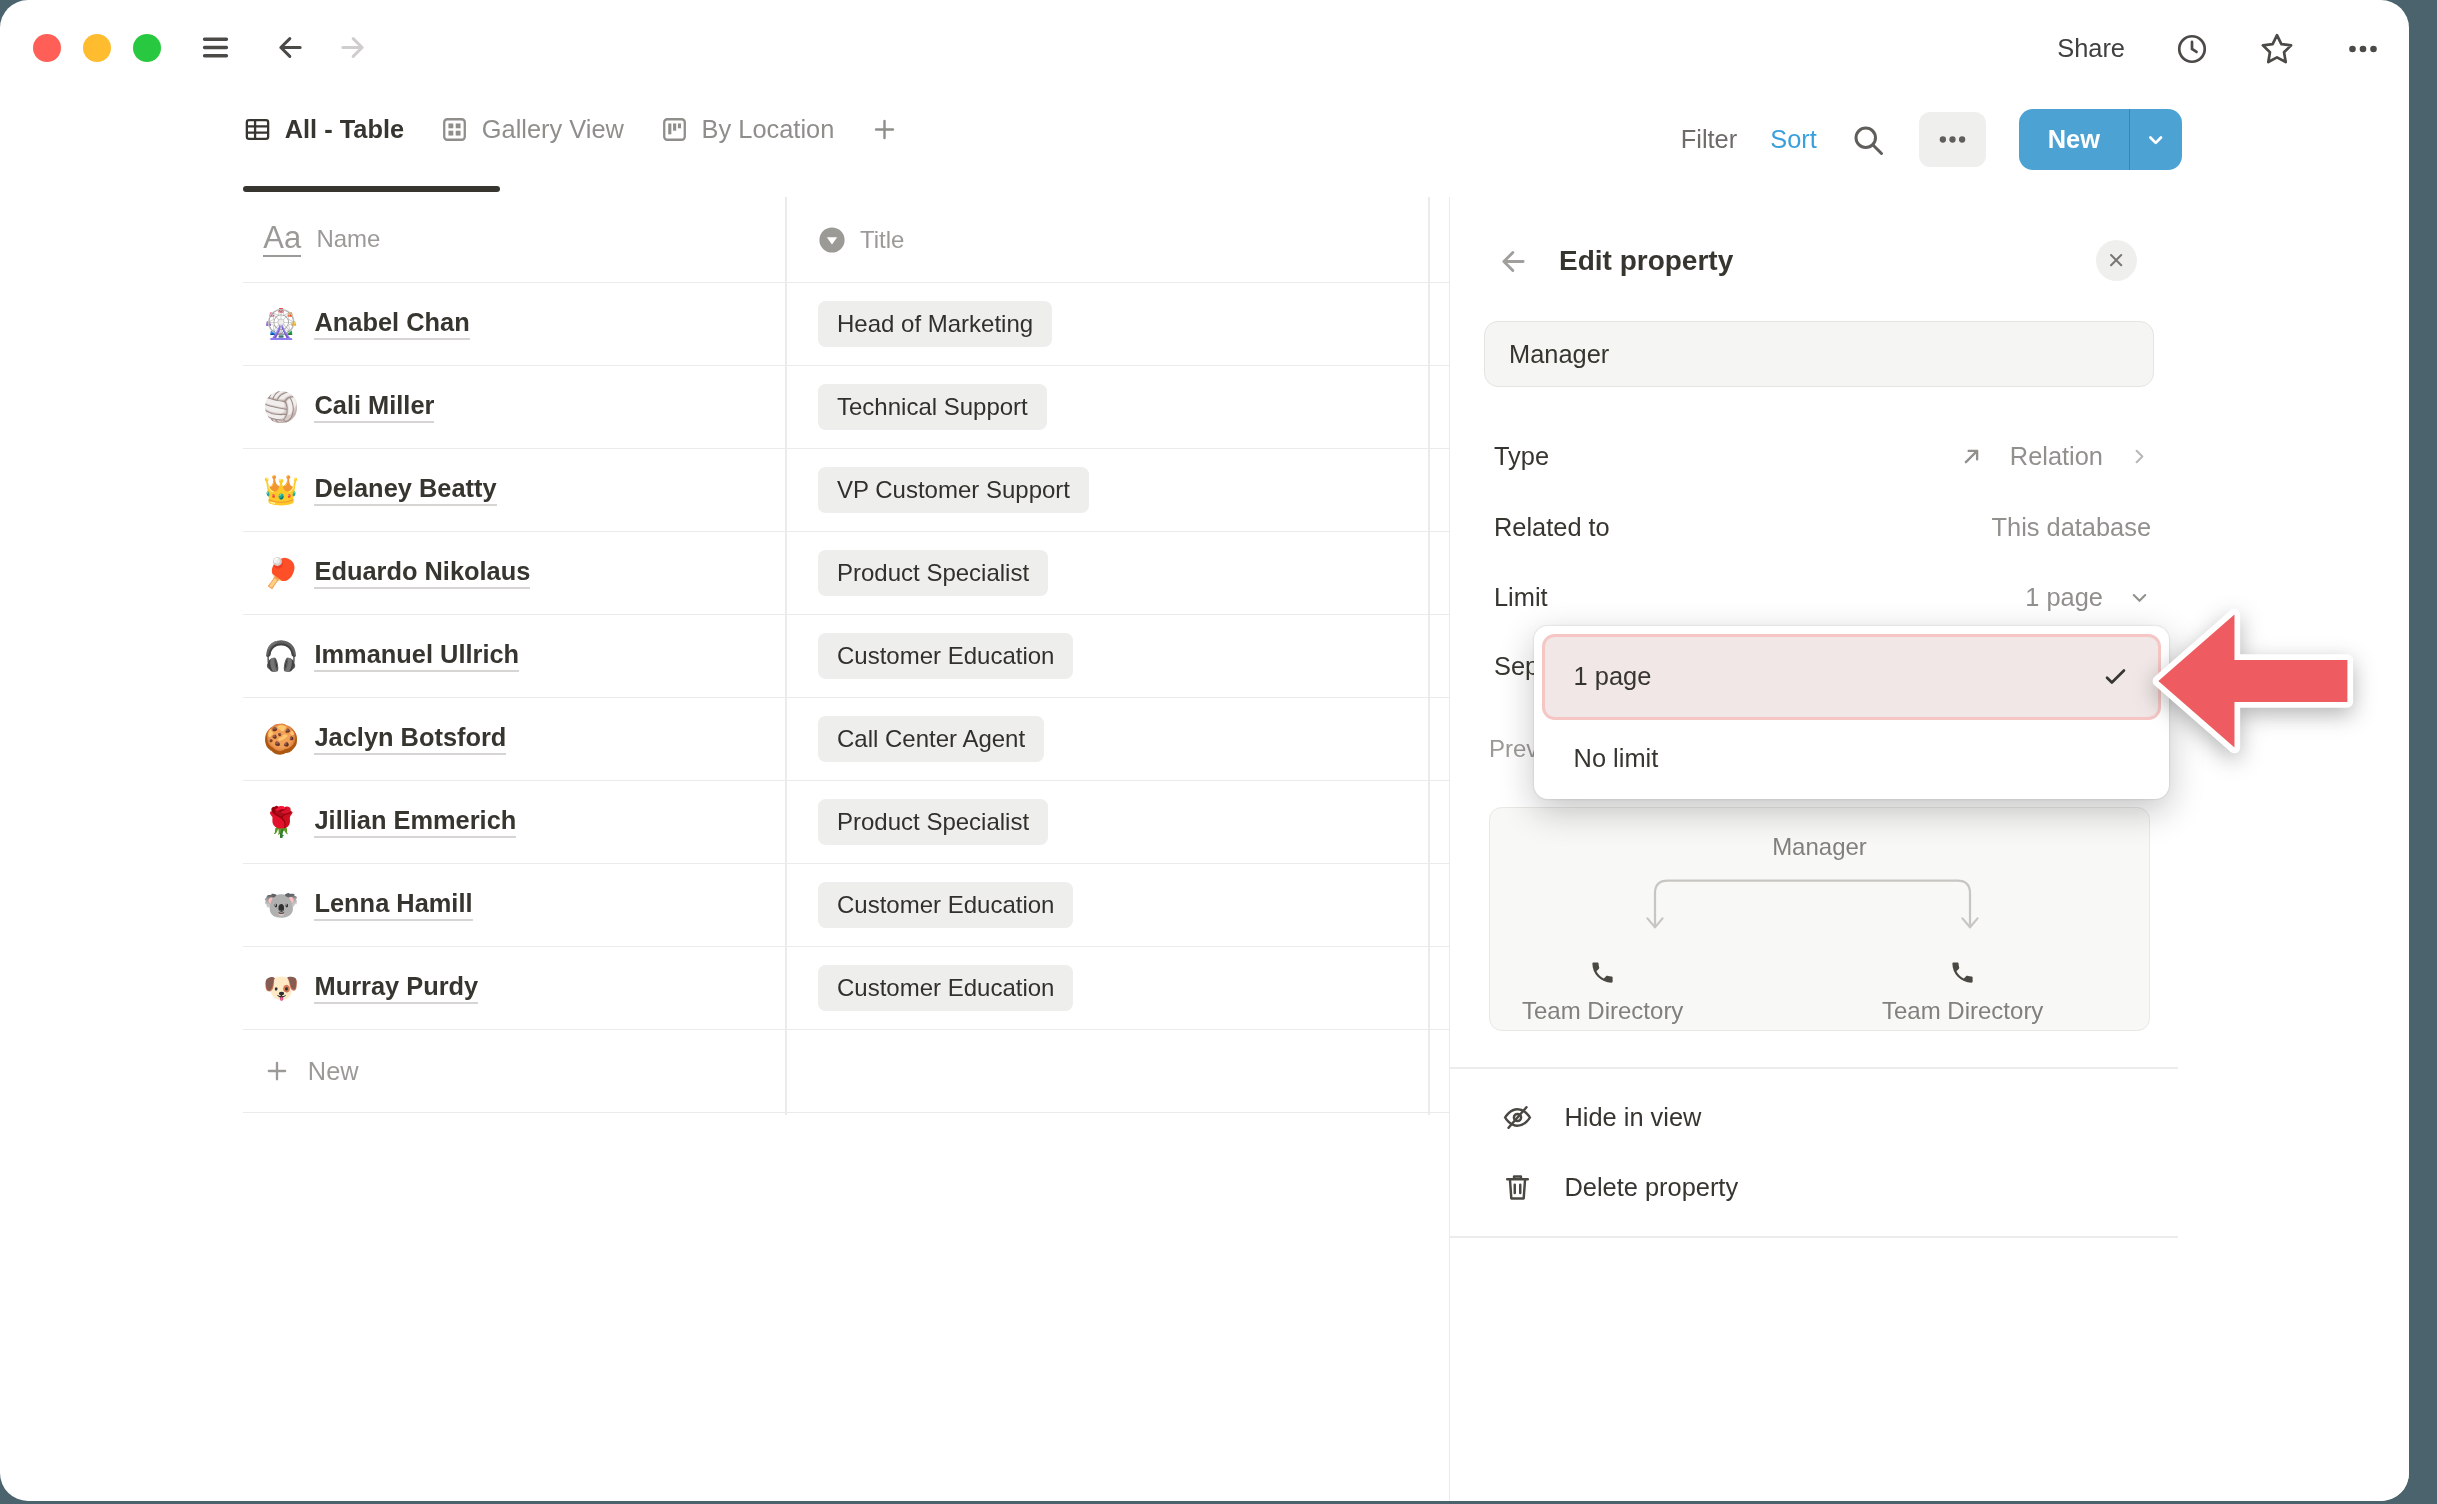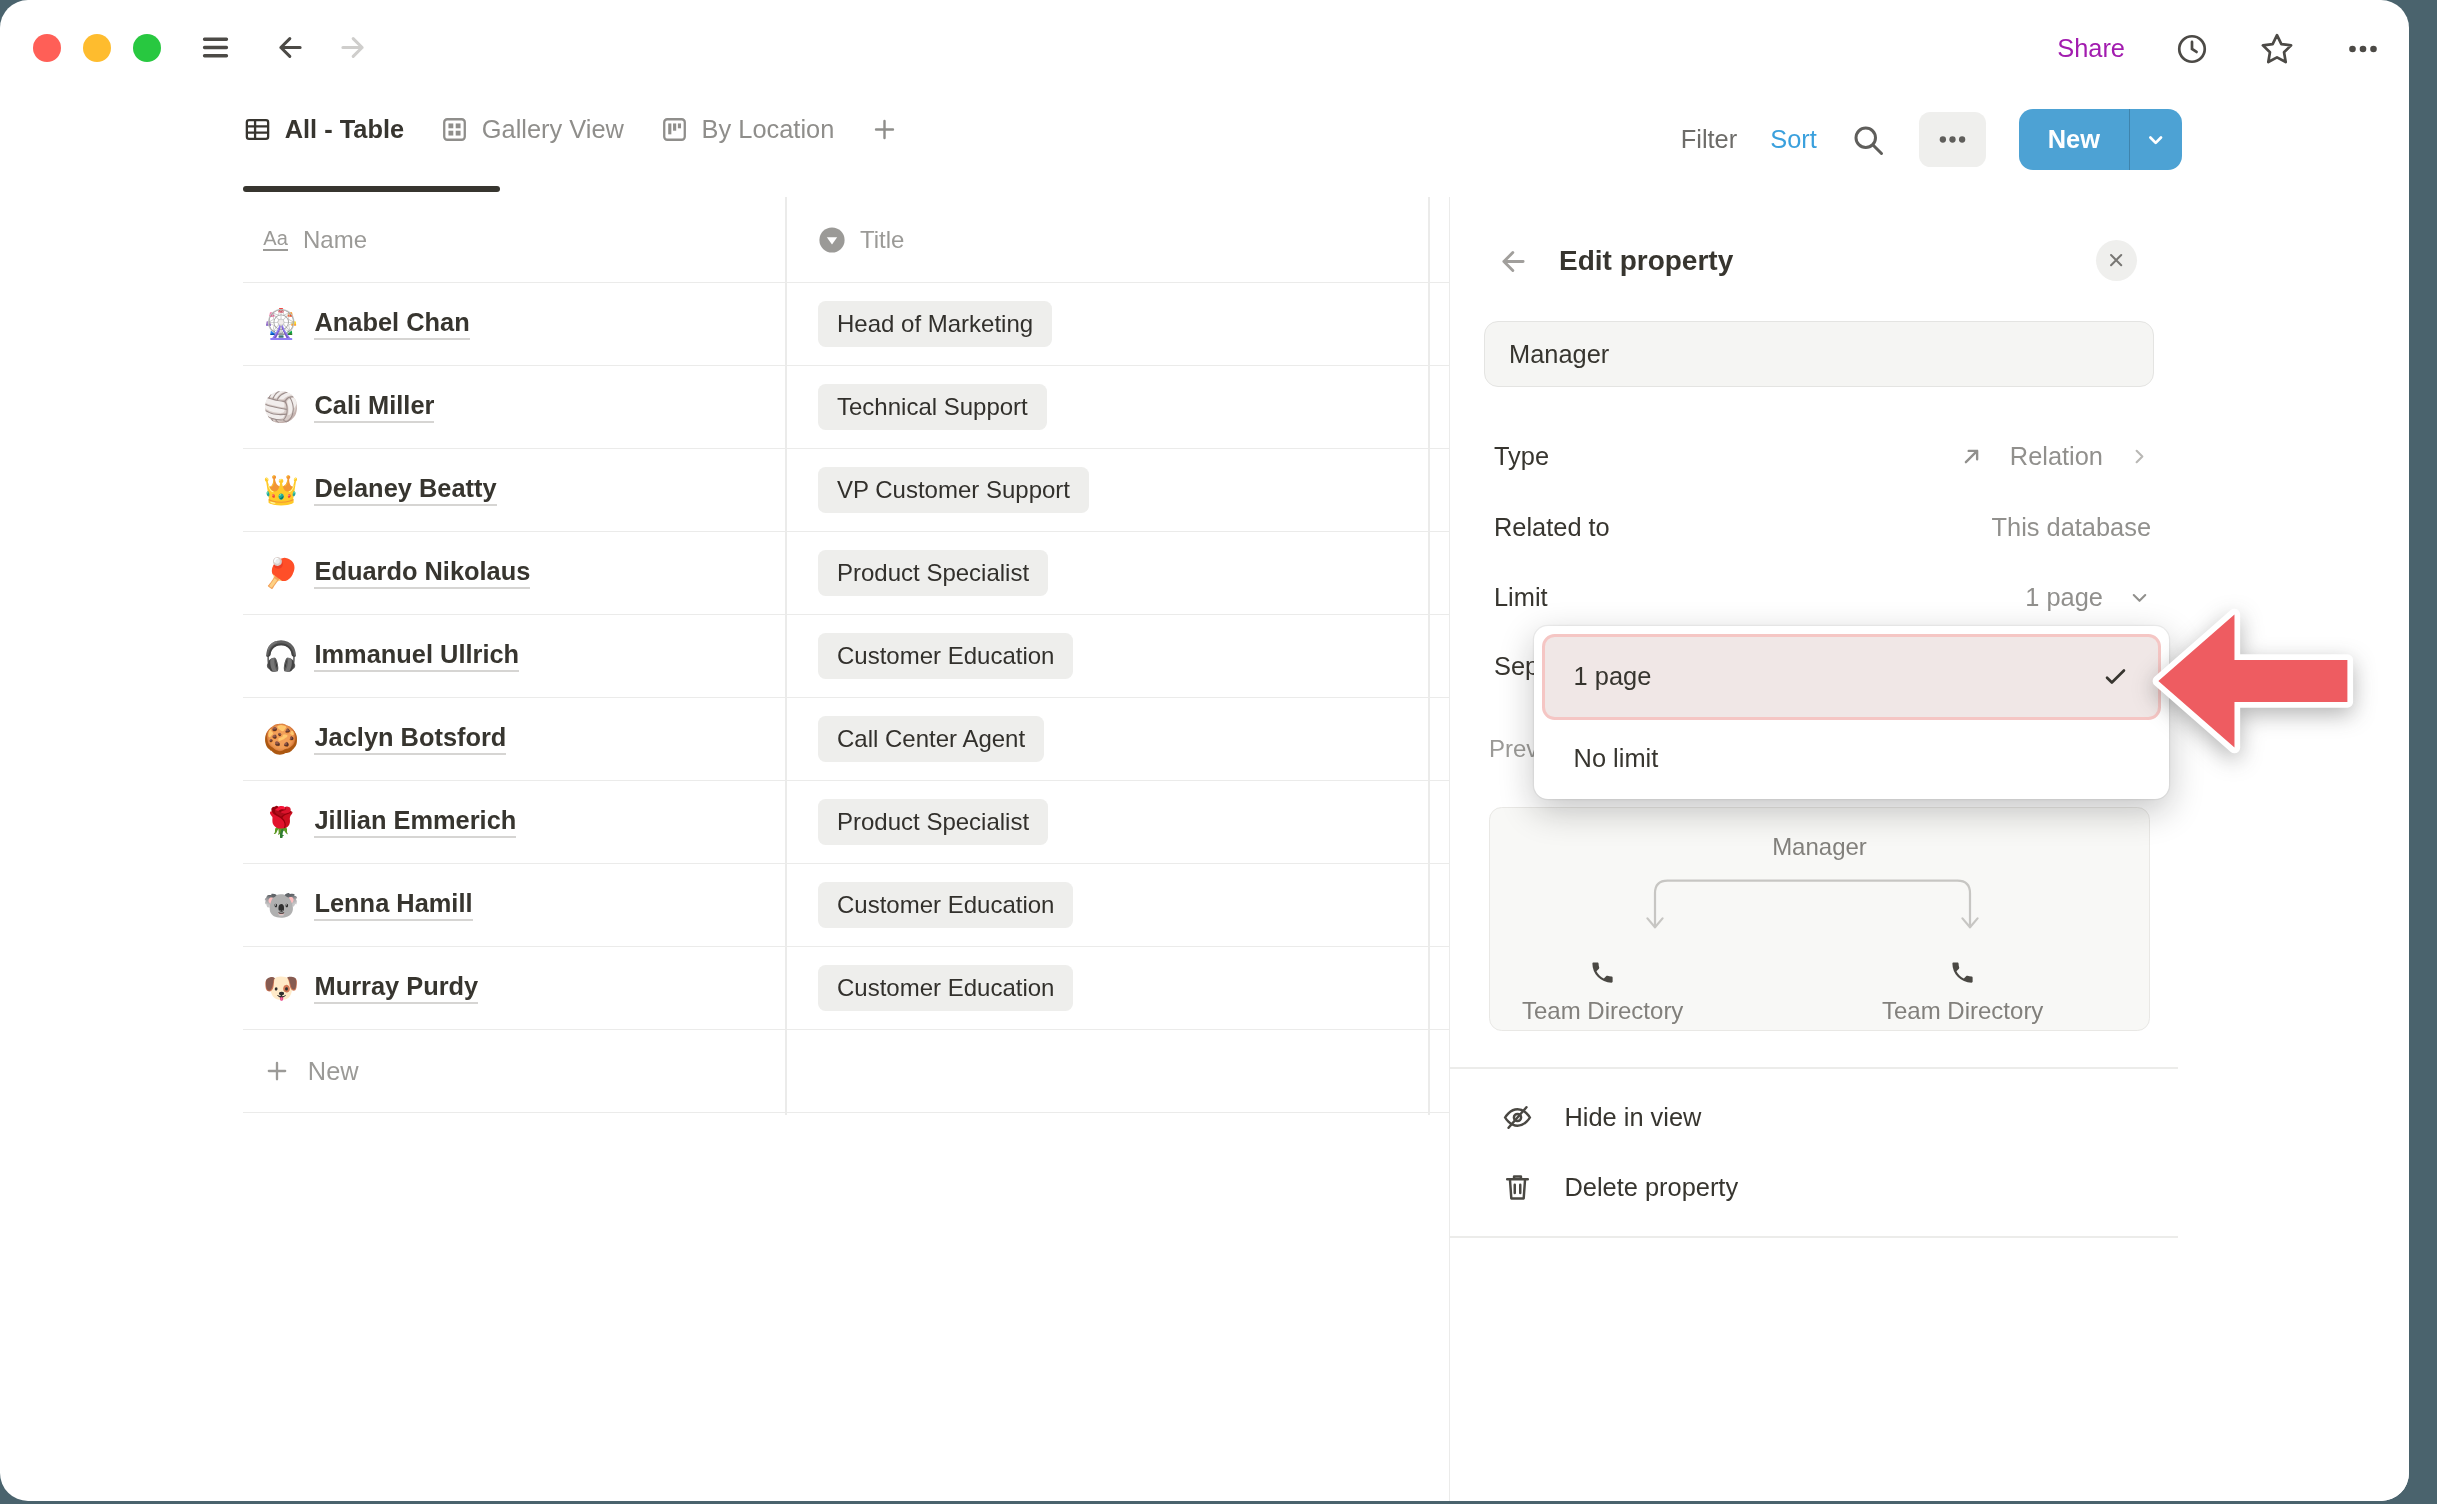--- a/index.html
+++ b/index.html
@@ -8,21 +8,21 @@
   .window { position:absolute; left:0; top:0; width:2409px; height:1501px; background:#fff; border-radius:28px; overflow:hidden; }
 
   .icon svg { display:block; }
 
   
   .topbar { position:absolute; left:0; top:0; width:100%; height:95px; }
   .traffic { position:absolute; left:33px; top:34px; display:flex; gap:22px; }
   .traffic span { width:28px; height:28px; border-radius:50%; display:block; }
   .nav-ic { position:absolute; top:31px; }
   .topbar-right { position:absolute; top:30.5px; right:28px; display:flex; align-items:center; gap:50px; }
-  .share { font-size:25.4px; color:#a21caf; }
+  .share { font-size:25.4px; color:#404040; }
 
   
   .tabbar { position:absolute; left:0; top:95px; width:100%; height:102px; }
   .tabs-left { position:absolute; left:243px; top:20.3px; display:flex; align-items:center; gap:36px; }
   .tab { display:flex; align-items:center; gap:12.7px; font-size:25.4px; }
   .tab.active { color:#37352f; font-weight:700;justify-content:space-between; }
   .tab.inactive { color:#8f8e8b; font-weight:500; }
   .tab-underline { position:absolute; left:243px; top:91px; width:257px; height:5.7px; background:#37352f; border-radius:3.2px; }
   .tabs-right { position:absolute; right:227px; top:14px; display:flex; align-items:center; gap:33px; }
   .lbl-filter { font-size:25.4px; color:#6d6c69; }
@@ -32,21 +32,21 @@
   .new-main { display:flex; align-items:center; padding:0 29px; font-size:25.4px; font-weight:700; }
   .new-chev { display:flex; align-items:center; justify-content:center; width:53px; border-left:1.3px solid rgba(0,0,0,.18); }
 
   
   .table { position:absolute; left:243px; top:197px; width:1206px; }
   .vline { position:absolute; top:0; width:1.9px; height:918px; background:#ebebea; }
   .thead { display:flex; height:86px; border-bottom:1.9px solid #ebebea; align-items:center; color:#9b9a97; font-size:24px; }
   .trow { display:flex; height:83px; border-bottom:1.9px solid #ebebea; align-items:center; }
   .cell-name { width:542px; padding-left:20.3px; display:flex; align-items:center; gap:15.2px; }
   .cell-title { flex:1; padding-left:33px; display:flex; align-items:center; }
-  .aa { font-size:20px; color:#9b9a97; border-bottom:2.5px solid #9b9a97; line-height:1.05; }
+  .aa { font-size:31px; color:#9b9a97; border-bottom:2.5px solid #9b9a97; line-height:1.05; }
   .hicon { margin-right:14px; }
   .emoji { font-size:29px; width:36px; text-align:center; }
   .pname { font-size:25.4px; font-weight:600; color:#37352f; border-bottom:2.5px solid #d6d5d3; padding-bottom:1.9px; }
   .tag { background:#eeeeec; color:#32302c; font-size:24px; padding:9px 19px; border-radius:7.6px; white-space:nowrap; }
   .newrow { display:flex; height:83px; align-items:center; padding-left:20.3px; gap:16.5px; color:#9b9a97; font-size:25.4px; border-bottom:1.9px solid #ebebea; }
 
   
   .panel { position:absolute; left:1449px; top:197px; width:960px; height:1305px; background:#fff; border-left:1.9px solid #ebebea; }
   .panel-back { position:absolute; left:47px; top:48px; }
   .panel-title { position:absolute; left:109px; top:48px; font-size:28px; font-weight:700; color:#37352f; }

